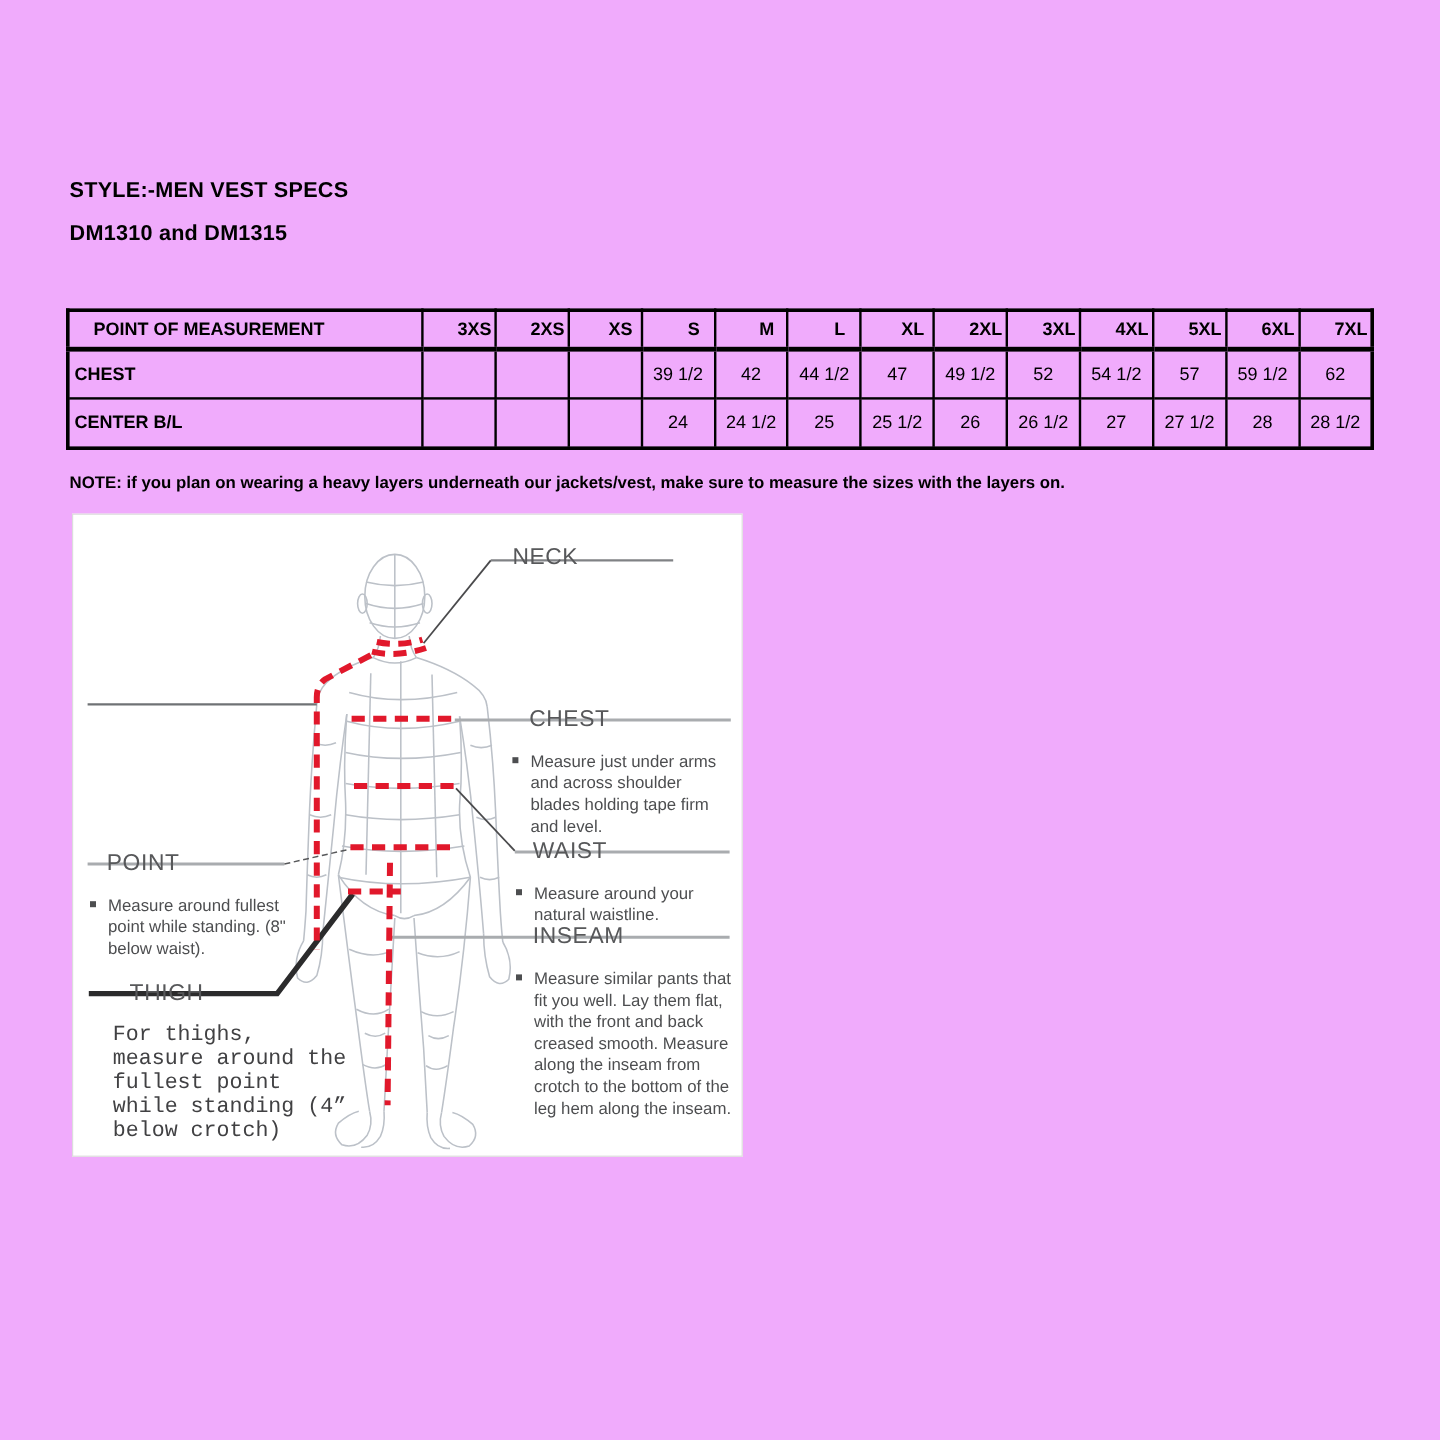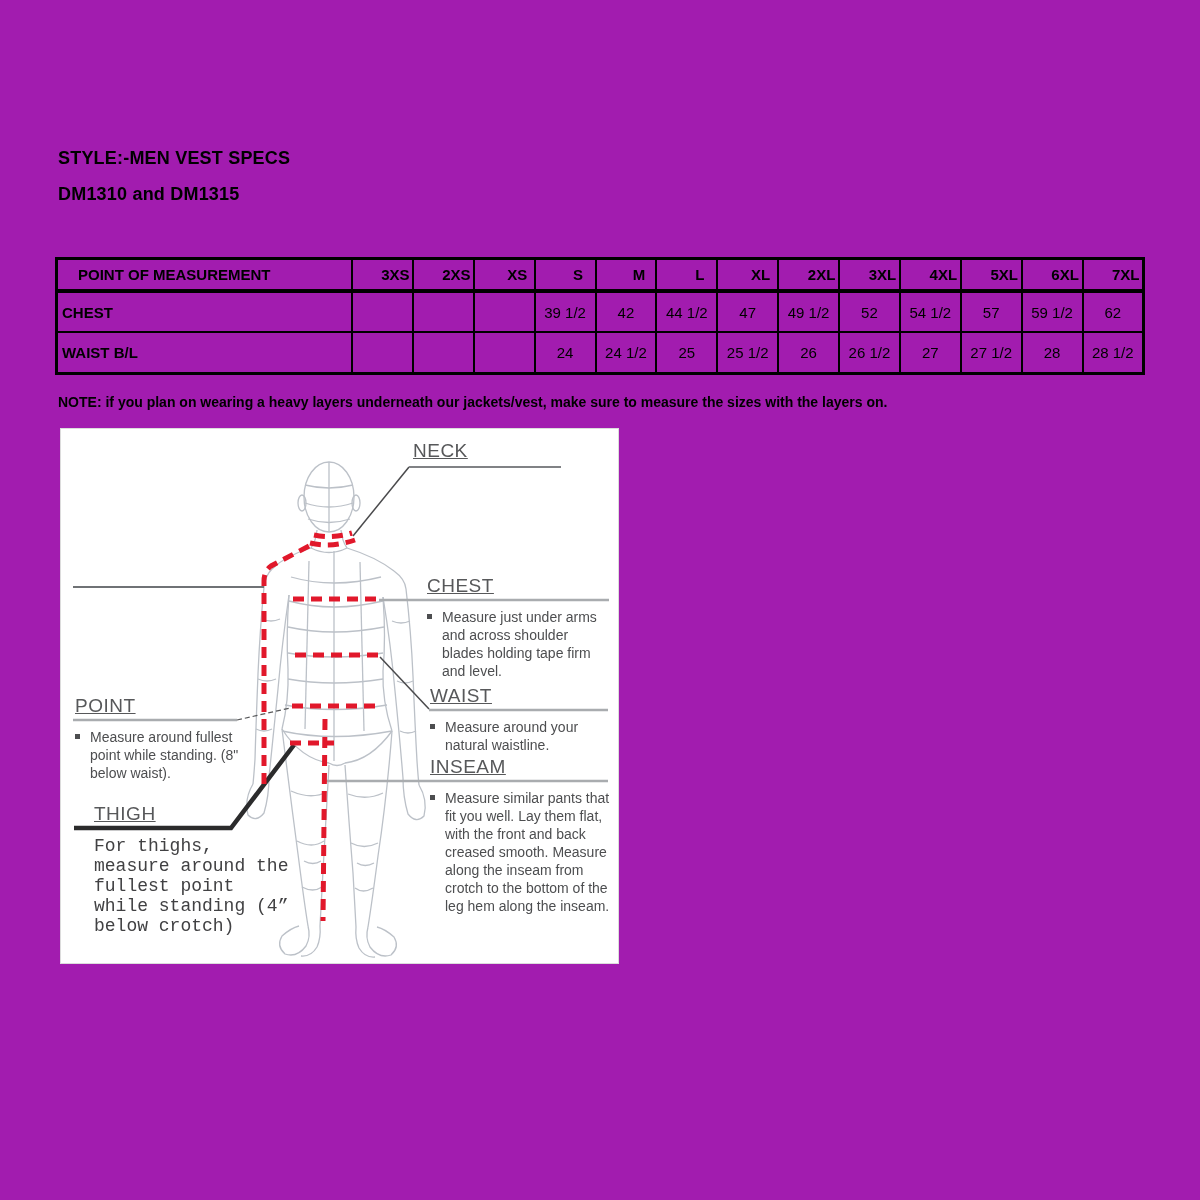--- a/index.html
+++ b/index.html
@@ -1,17 +1,17 @@
 <!DOCTYPE html>
 <html><head>
 <meta charset="utf-8">
 <style>
   html,body{margin:0;padding:0;background:#ffffff;}
   #page{
-    position:relative;width:1200px;height:1200px;background:#a21caf;overflow:hidden;
+    position:relative;width:1200px;height:1200px;background:#f0abfc;overflow:hidden;
     font-family:"Liberation Sans","DejaVu Sans",sans-serif;color:#000;
   }
   
   #style-line{position:absolute;left:58px;top:148px;font-size:18px;font-weight:700;letter-spacing:.2px;}
   #model-line{position:absolute;left:58px;top:184px;font-size:18px;font-weight:700;letter-spacing:.2px;}
   
   #size-table{
     position:absolute;left:55px;top:257px;width:1090px;
     border-collapse:collapse;table-layout:fixed;border:3px solid #000;
   }
@@ -24,22 +24,22 @@
   
   #note-line{position:absolute;left:58px;top:394px;width:1110px;font-size:14px;font-weight:700;}
   
   #diagram{
     position:absolute;left:60px;top:428px;width:557px;height:534px;
     border:1px solid #dcdcdc;background:#fff;
   }
   #figure-svg{position:absolute;left:0;top:0;width:557px;height:534px;}
   .dsec{position:absolute;z-index:2;}
   .dsec h3{
-    margin:0;font-size:19px;line-height:22px;font-weight:400;color:#57585a;
-    letter-spacing:.5px;white-space:nowrap;text-decoration:underline;
+    margin:14px;font-size:19px;line-height:22px;font-weight:400;color:#57585a;
+    letter-spacing:.5px;white-space:nowrap;
   }
   .dsec p{
     position:relative;margin:11px 0 0 0;padding-left:15px;
     font-size:14px;line-height:18px;color:#4d4e50;
   }
   .dsec p .blt{position:absolute;left:0;top:6px;width:5px;height:5px;background:#4d4e50;}
   #sec-neck  {left:352px;top:11px; width:188px;}
   #sec-neck p{margin-top:13px;}
   #sec-sleeve{left:14px; top:133px;width:202px;}
   #sec-chest {left:366px;top:146px;width:186px;}
@@ -87,21 +87,21 @@
           <td>44 1/2</td>
           <td>47</td>
           <td>49 1/2</td>
           <td>52</td>
           <td>54 1/2</td>
           <td>57</td>
           <td>59 1/2</td>
           <td>62</td>
         </tr>
         <tr>
-          <th class="row-label">WAIST B/L</th>
+          <th class="row-label">CENTER B/L</th>
           <td></td>
           <td></td>
           <td></td>
           <td>24</td>
           <td>24 1/2</td>
           <td>25</td>
           <td>25 1/2</td>
           <td>26</td>
           <td>26 1/2</td>
           <td>27</td>

